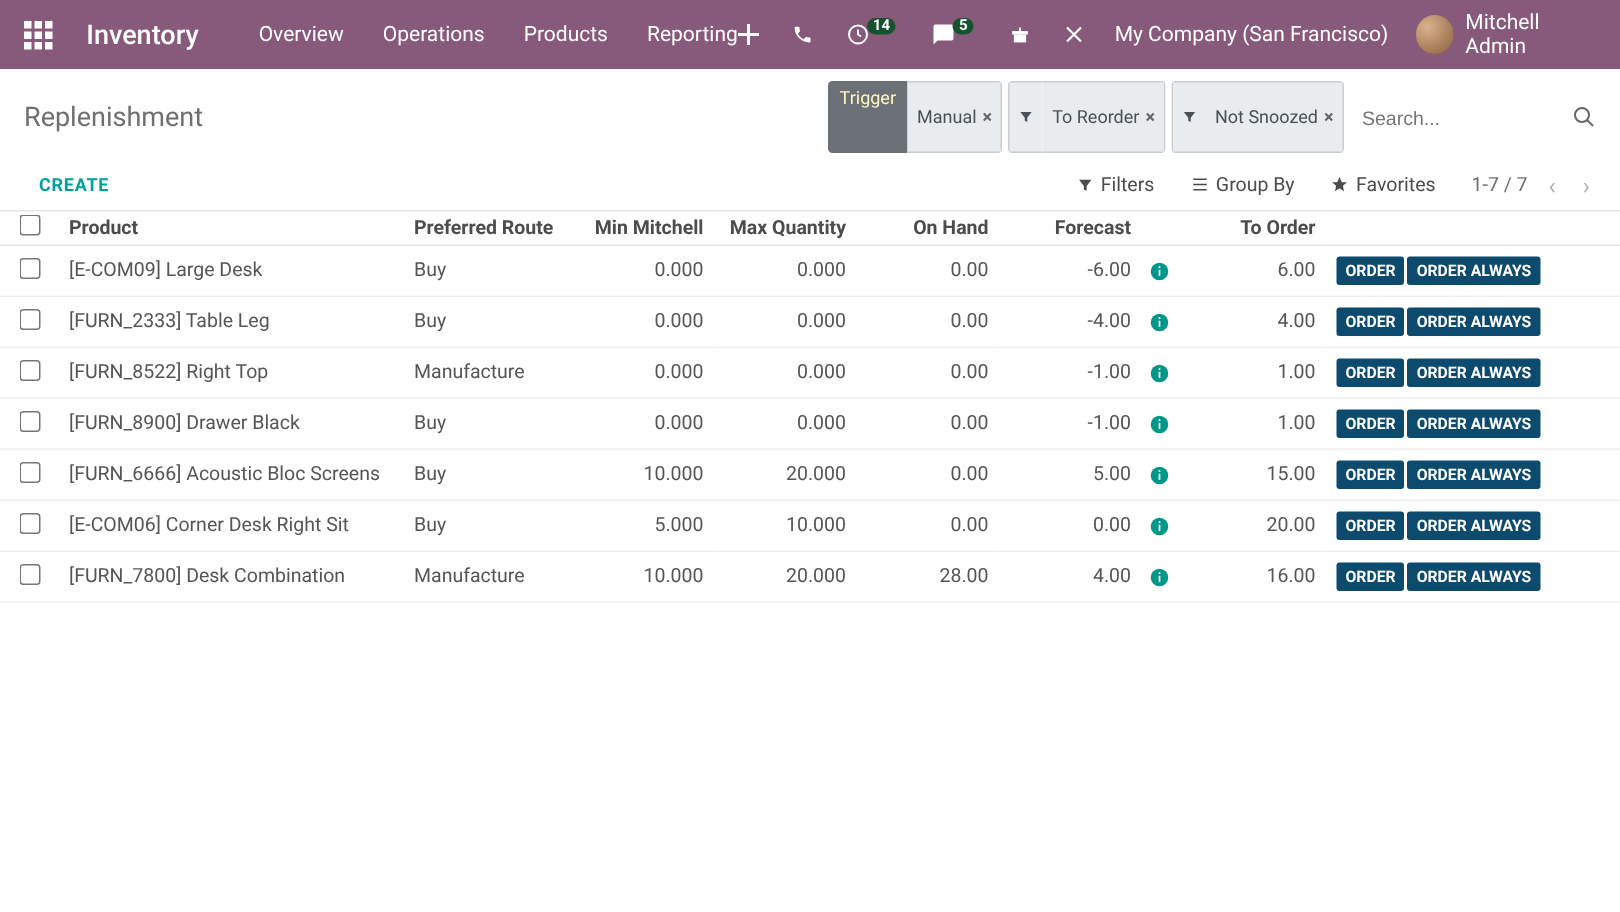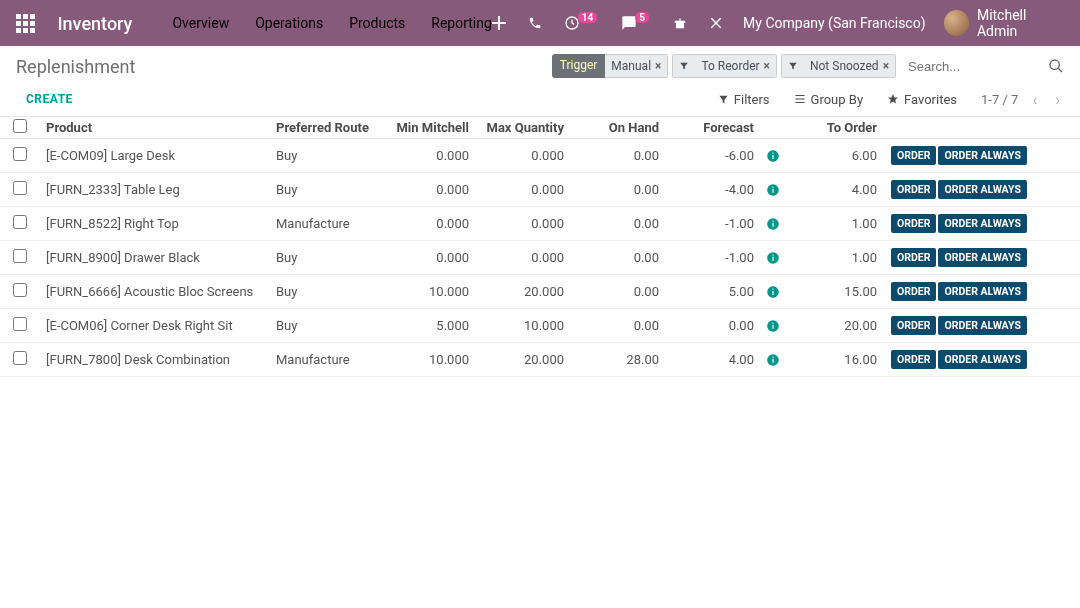--- a/index.html
+++ b/index.html
@@ -4,38 +4,38 @@
 <style>
 * { margin: 0; padding: 0; box-sizing: border-box; }
 body { font-family: -apple-system, BlinkMacSystemFont, "Segoe UI", Roboto, Helvetica, Arial, sans-serif; font-size: 13px; color: #4c4c4c; background: #fff; }
 
 
 .navbar { background: #875a7b; height: 46px; display: flex; align-items: center; color: #fff; padding: 0 12px; }
 .apps-icon { width: 28px; display: flex; flex-wrap: wrap; gap: 2px; cursor: pointer; padding:4px; }
 .apps-icon span { width: 5px; height: 5px; background: #fff; }
 .brand { font-size: 18px; font-weight: 500; margin-left: 18px; margin-right: 40px; }
 .nav-menu { display: flex; gap: 26px; }
-.nav-menu a { color: #000000; text-decoration: none; font-size: 14px; }
+.nav-menu a { color: #ffffff; text-decoration: none; font-size: 14px; }
 .nav-spacer { flex: 1; }
 .nav-icons { display: flex; align-items: center; gap: 22px; margin-right: 20px; }
 .nav-icon { position: relative; cursor: pointer; display:flex; align-items:center; }
-.badge { background: #ec4899; font-size: 10px; font-weight:700; padding: 0 4px; border-radius: 8px; position: relative; top:-6px; left:-2px; }
+.badge { background: #14532d; font-size: 10px; font-weight:700; padding: 0 4px; border-radius: 8px; position: relative; top:-6px; left:-2px; }
 .company { white-space: nowrap; font-size: 14px; margin-right:18px; }
 .avatar { width: 26px; height: 26px; border-radius: 50%; background: radial-gradient(circle at 30% 30%, #d9b38c, #8b5e3c); margin-right:8px; }
 .username { font-size: 14px; }
 
 
 .cp { padding: 8px 16px 0 16px; }
 .cp-row1 { display: flex; align-items: center; }
 .breadcrumb { font-size: 18px; color: #6f6f6f; flex:1; }
 .search-area { display: flex; align-items: center; gap:6px; }
 .chips { display: flex; gap: 4px; }
 .chip { display: flex; align-items: stretch; border-radius: 3px; overflow: hidden; font-size: 12px; }
 .chip-label { background: #6b7177; color: #fef9c3; padding: 4px 8px; }
-.chip-val { background: #e9ecef; color: #495057; padding: 4px 6px; display:flex; align-items:center; gap:4px; border:1px solid #ccc; border-left:none; }
+.chip-val { background: #e9ecef; color: #495057; padding: 16px 6px; display:flex; align-items:center; gap:4px; border:1px solid #ccc; border-left:none; }
 .chip-val .x { cursor:pointer; font-weight:bold; color:#666; }
 .chip-funnel { display:flex; align-items:center; padding:0 6px; background:#e9ecef; border:1px solid #ccc; border-right:none; color:#495057;}
 .search-input { border: none; outline: none; font-size: 13px; padding: 4px 6px; width:140px; }
 .search-mag { color:#666; cursor:pointer; }
 
 
 .cp-row2 { display: flex; align-items: center; margin-top: 10px; padding-bottom:6px; }
 .create-btn { color: #00a09d; font-weight: 700; font-size: 12px; letter-spacing: .5px; cursor:pointer; padding:4px 10px; }
 .cp-right { margin-left: auto; display: flex; align-items: center; gap: 24px; }
 .cp-tool { display: flex; align-items: center; gap: 5px; color: #4c4c4c; cursor:pointer; font-size:13px; }

